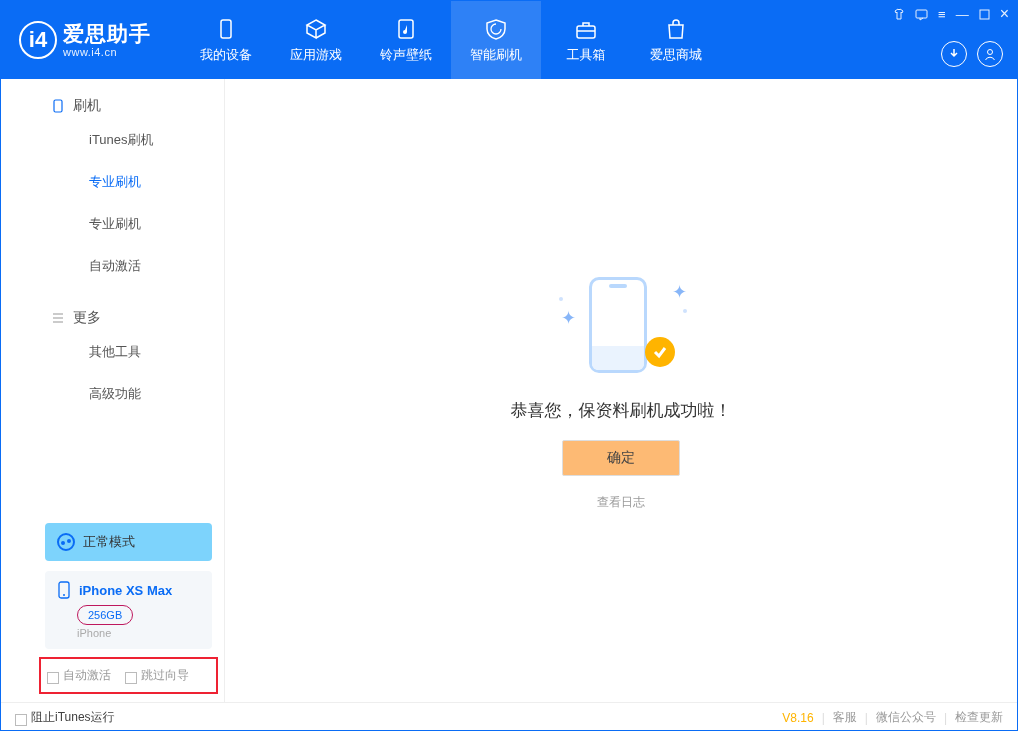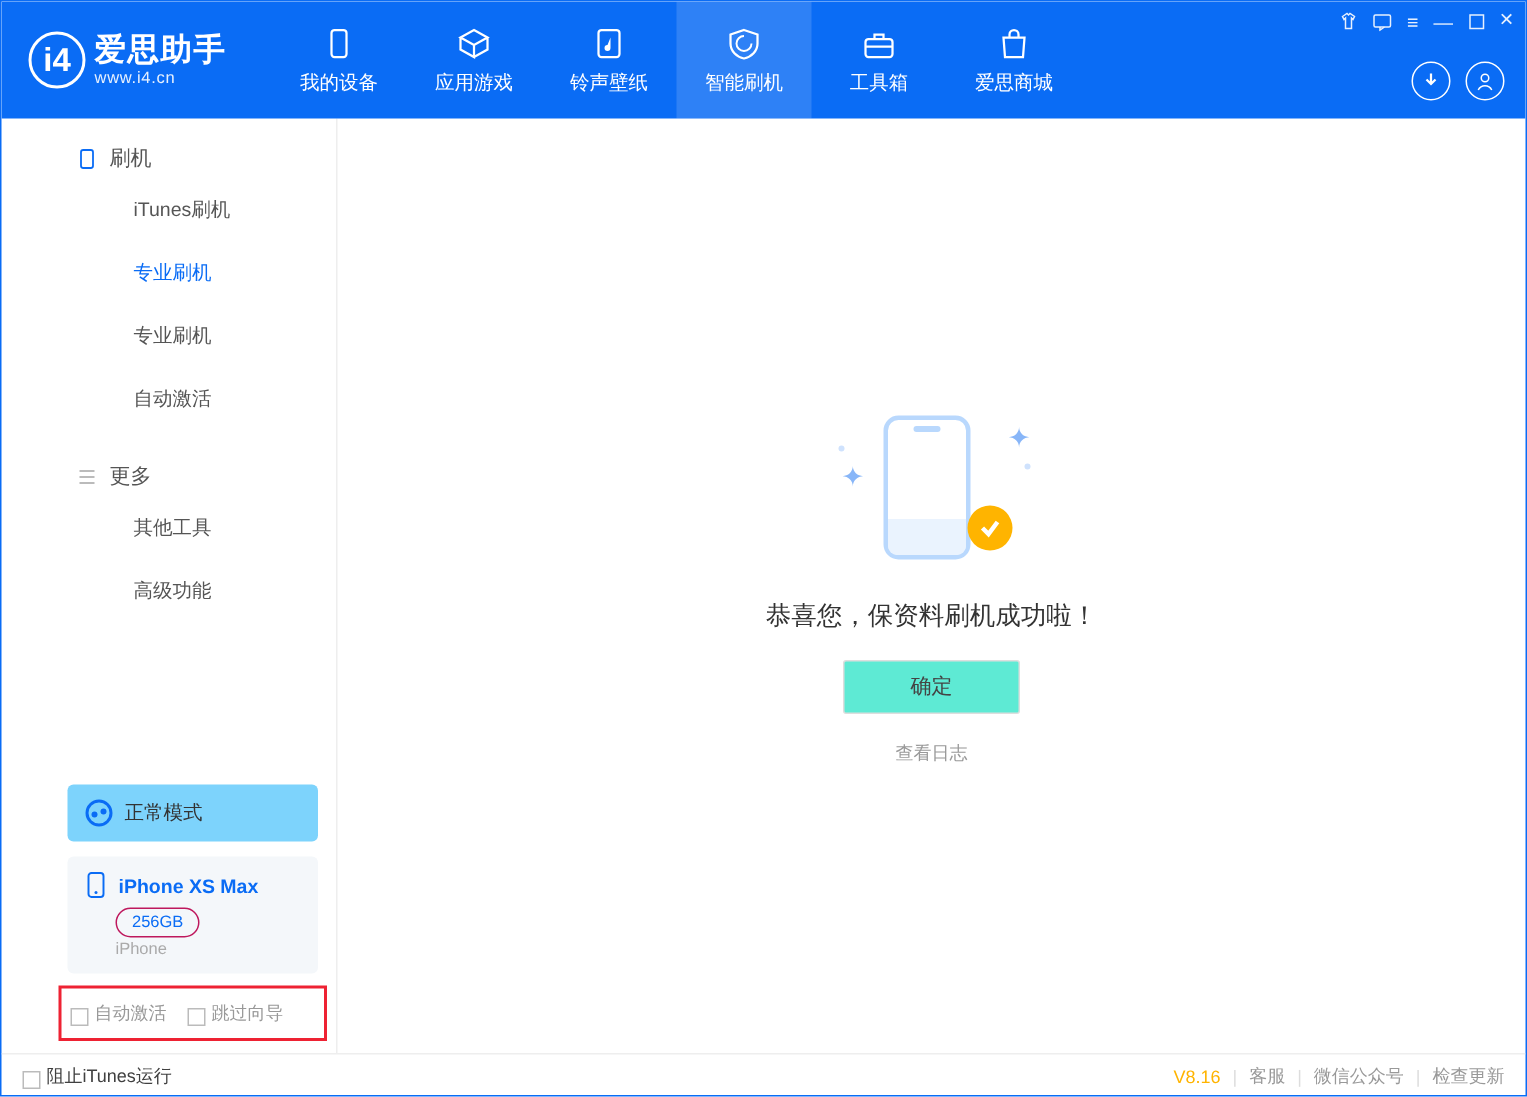--- a/index.html
+++ b/index.html
@@ -58,21 +58,21 @@
 .check-badge { position: absolute; right: 6px; bottom: 14px; width: 30px; height: 30px; background: #ffb400; border-radius: 50%; display: flex; align-items: center; justify-content: center; }
 .check-badge svg { width: 16px; height: 16px; stroke: #fff; stroke-width: 3; fill: none; }
 .spark { position: absolute; color: #88b6f8; font-size: 18px; }
 .spark.s1 { left: 0; top: 36px; }
 .spark.s2 { right: -6px; top: 10px; }
 .spark .dot { width: 4px; height: 4px; background: #cfe2fd; border-radius: 50%; position: absolute; }
 .spark.s1 .dot { left: -2px; top: -10px; }
 .spark.s2 .dot { right: 0px; top: 28px; }
 
 .success-text { font-size: 17px; color: #333; }
-.ok-btn { border: 1px solid #ddd; background: #5eead4; padding: 8px 44px; font-size: 14px; color: #444; cursor: pointer; border-radius: 2px; }
+.ok-btn { border: 1px solid #ddd; background: #fdba74; padding: 8px 44px; font-size: 14px; color: #444; cursor: pointer; border-radius: 2px; }
 .log-link { color: #999; font-size: 12px; cursor: pointer; }
 
 
 .footer { height: 30px; border-top: 1px solid #eee; display: flex; align-items: center; padding: 0 14px; font-size: 12px; color: #999; }
 .footer .chk { color: #404040; }
 .footer-right { margin-left: auto; display: flex; align-items: center; gap: 8px; }
 .version { color: #ffb400; }
 .flink { color: #999; cursor: pointer; }
 .sep { color: #ddd; }
 </style>

